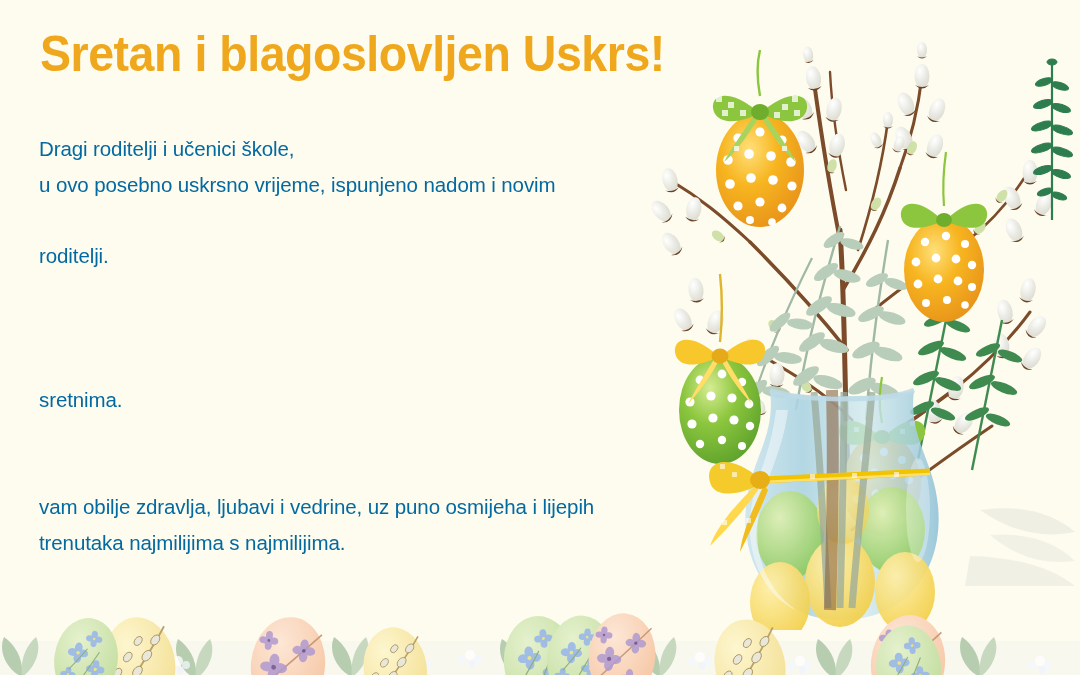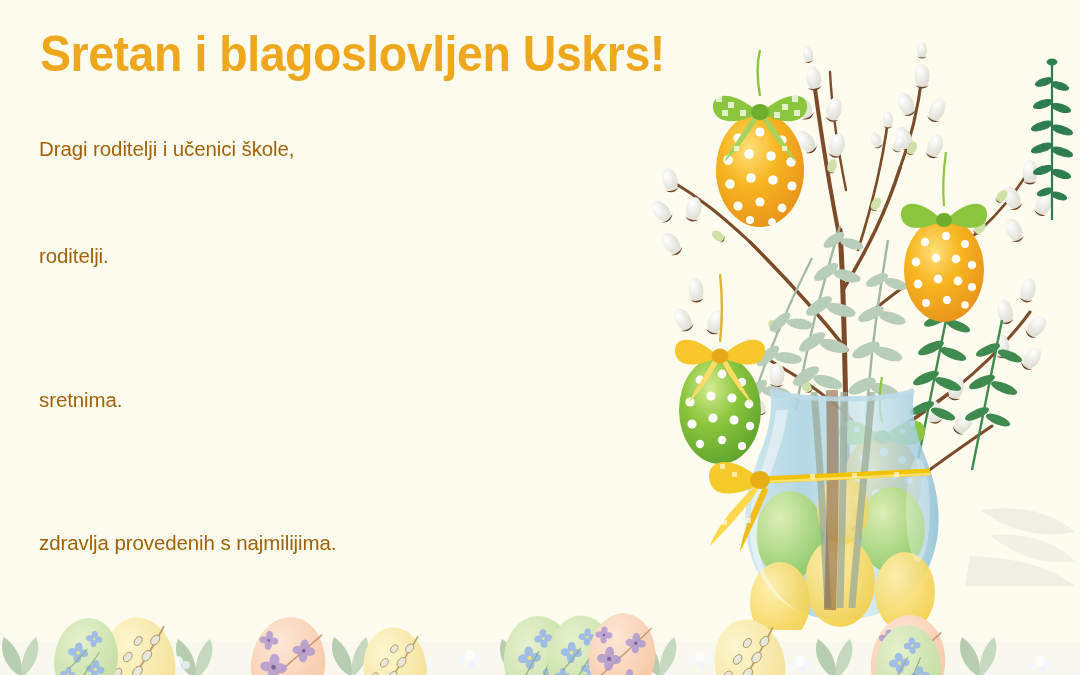--- a/index.html
+++ b/index.html
@@ -26,21 +26,21 @@
     line-height:58px;
     letter-spacing:-0.5px;
     color:#efa81d;
     transform:scaleX(0.93);
     transform-origin:left center;
     white-space:nowrap;
   }
   #body-text{
     position:absolute;left:39px;top:131px;
     width:640px;
-    color:#a16207;
+    color:#0369a1;
     font-size:20.5px;
     line-height:35.8px;
     letter-spacing:-0.1px;
   }
   #body-text .para{margin:0;}
   #body-text .gap{height:35.8px;}
 
   
   #decor{position:absolute;inset:0;z-index:10;pointer-events:none;}
   #decor svg{position:absolute;display:block;}
@@ -614,30 +614,30 @@
       </g>
     </svg>
   </div>
 
   <div id="text-panel">
     <div id="title">Sretan i blagoslovljen Uskrs!</div>
 
     <div id="body-text">
       <p class="para">
         <span>Dragi roditelji i učenici škole,</span><br>
-        <br>
+        <span>u ovo posebno uskrsno vrijeme, ispunjeno nadom i novim</span><br>
         <br>
         <span>roditelji.</span><br>
         <br>
         <br>
         <br>
         <span>sretnima.</span>
       </p>
       <div class="gap"></div>
       <p class="para">
         <br>
-        <br>
-        <span>zdravlja provedenih s najmilijima.</span>
+        <span>vam obilje zdravlja, ljubavi i vedrine, uz puno osmijeha i lijepih</span><br>
+        <span>trenutaka najmilijima s najmilijima.</span>
       </p>
       <div class="gap"></div>
     </div>
   </div>
 </div>
 
 </body></html>

